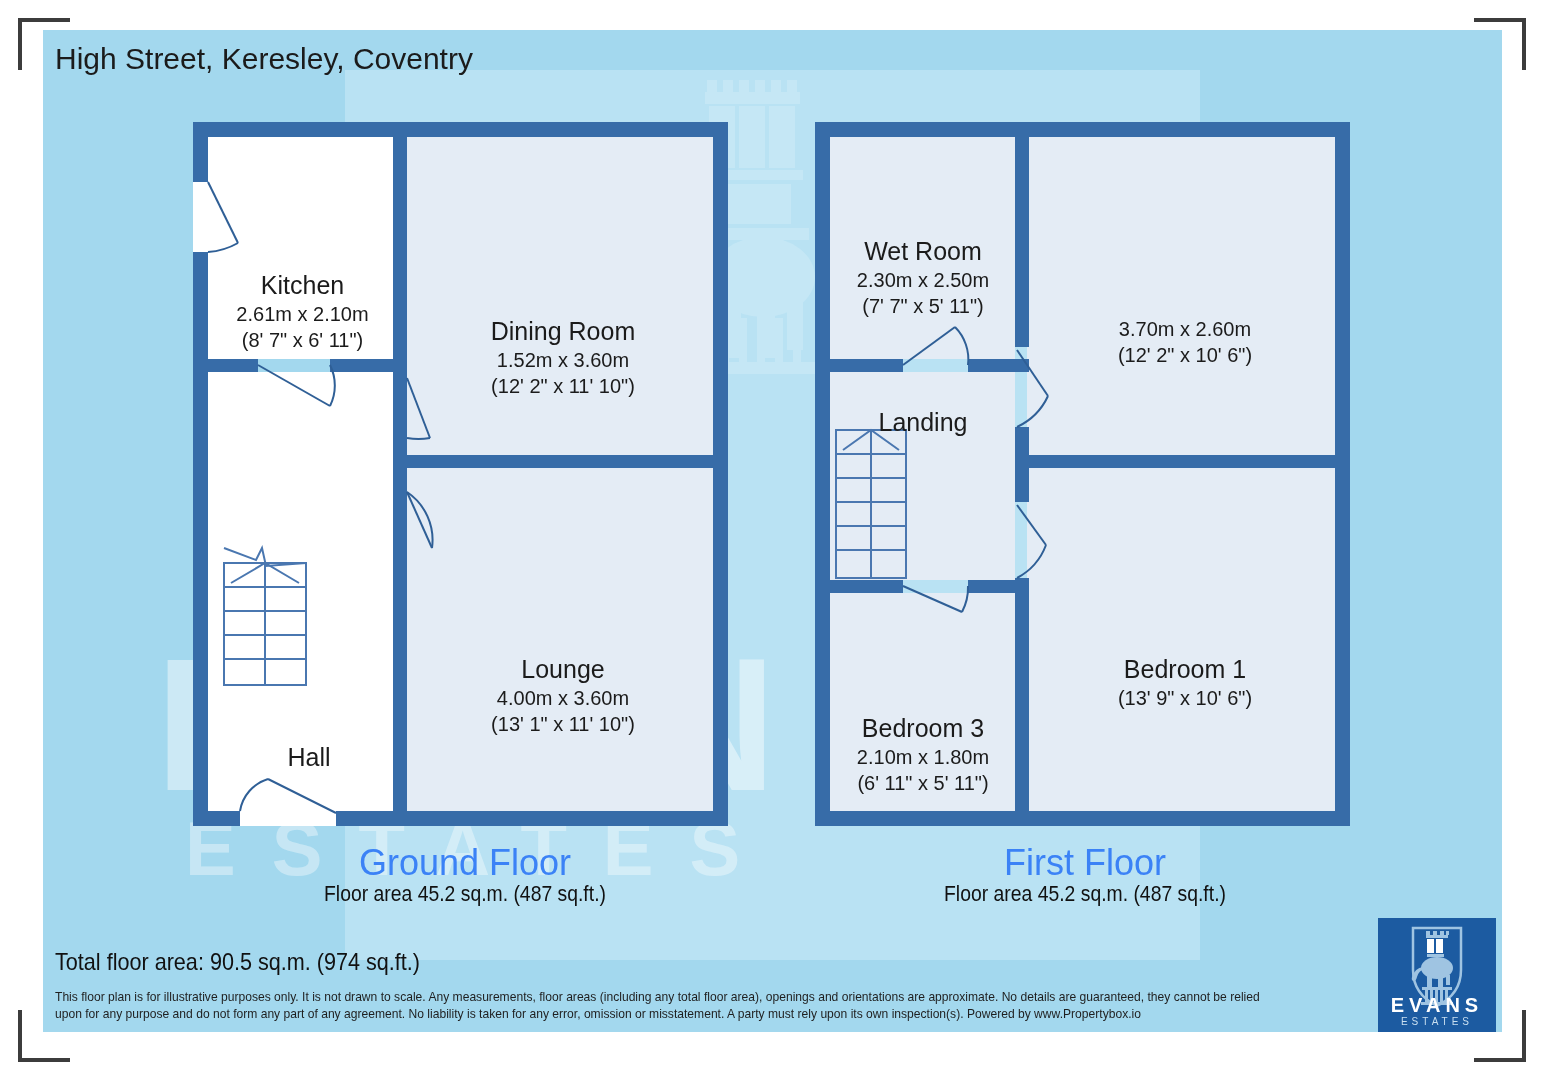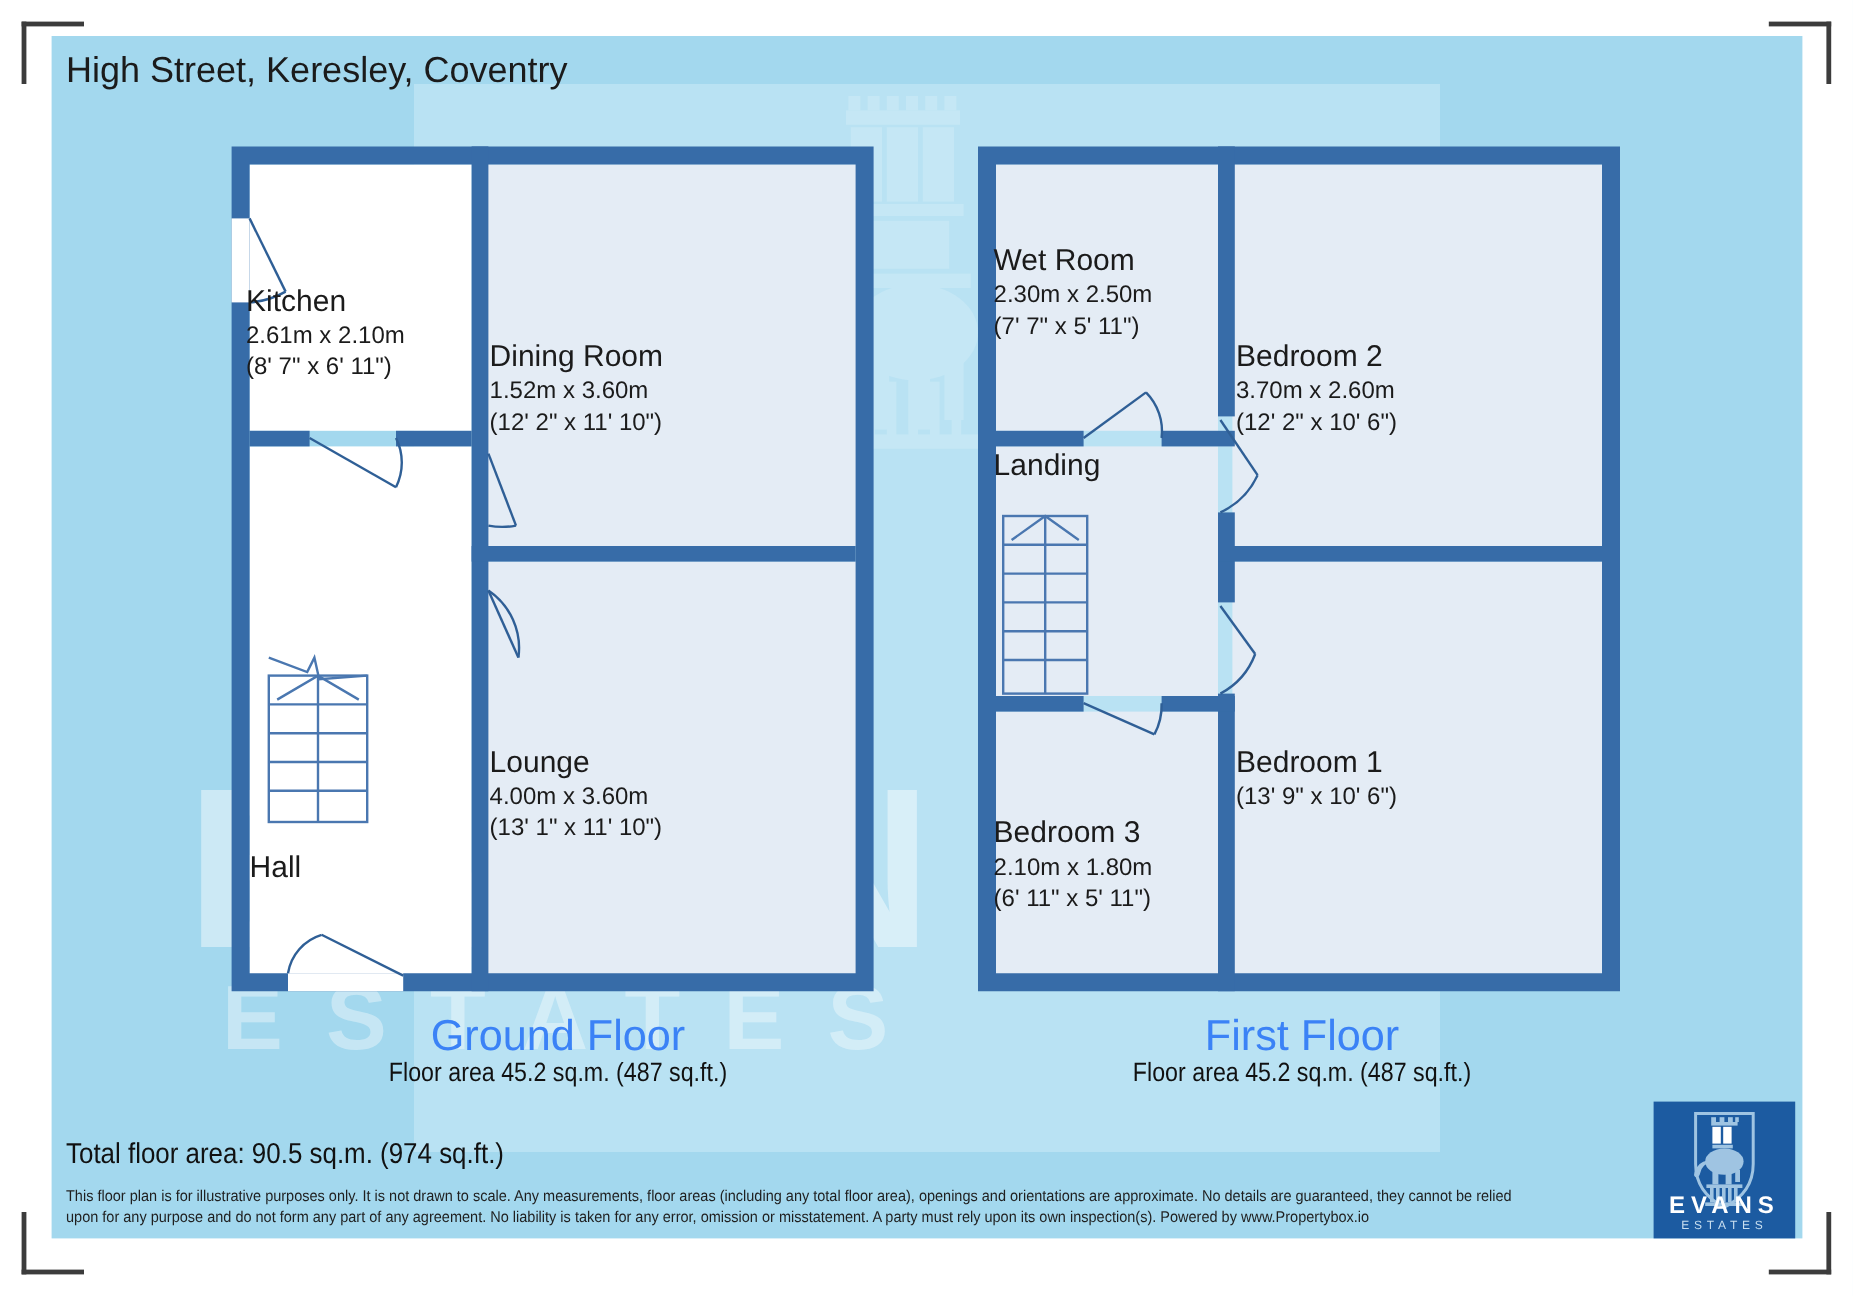--- a/index.html
+++ b/index.html
@@ -22,21 +22,21 @@
   .wm-text{position:absolute;color:#ffffff;opacity:.45;font-weight:700;
            letter-spacing:.04em;user-select:none;}
   #wm-evans{left:155px;top:615px;font-size:190px;letter-spacing:36px;}
   #wm-estates{left:185px;top:805px;font-size:76px;letter-spacing:36px;opacity:.38;}
   #wm-crest{position:absolute;left:645px;top:62px;width:215px;height:360px;opacity:.30;}
 
   
   #plan{position:absolute;left:0;top:0;width:1544px;height:1080px;}
 
   
-  .lbl{position:absolute;color:#1b1b1b;white-space:nowrap;}
+  .lbl{position:absolute;text-align:center;color:#1b1b1b;white-space:nowrap;margin-top:34px;}
   .lbl .rm{font-size:25px;line-height:31px;}
   .lbl .dm{font-size:20px;line-height:26px;}
   .title{position:absolute;font-size:30px;color:#1b1b1b;}
   .floor-h{position:absolute;text-align:center;font-size:36px;color:#3b82f6;white-space:nowrap;}
   .floor-a{position:absolute;text-align:center;font-size:22px;color:#111;white-space:nowrap;
            font-family:"Liberation Sans Narrow","Liberation Sans",sans-serif;
            transform:scaleX(.88);transform-origin:center top;}
   #total{position:absolute;left:55px;top:948px;font-size:24px;color:#111;
          font-family:"Liberation Sans Narrow","Liberation Sans",sans-serif;
          transform:scaleX(.9);transform-origin:left top;}
@@ -220,21 +220,20 @@
   <div class="rm">Hall</div>
 </div>
 
 <div class="lbl" style="left:828px;top:202px;width:190px">
   <div class="rm">Wet Room</div>
   <div class="dm">2.30m x 2.50m</div>
   <div class="dm">(7' 7" x 5' 11")</div>
 </div>
 
 <div class="lbl" style="left:1030px;top:282px;width:310px">
-  <div class="rm">Bedroom 2</div>
   <div class="dm">3.70m x 2.60m</div>
   <div class="dm">(12' 2" x 10' 6")</div>
 </div>
 
 <div class="lbl" style="left:828px;top:373px;width:190px">
   <div class="rm">Landing</div>
 </div>
 
 <div class="lbl" style="left:828px;top:679px;width:190px">
   <div class="rm">Bedroom 3</div>

